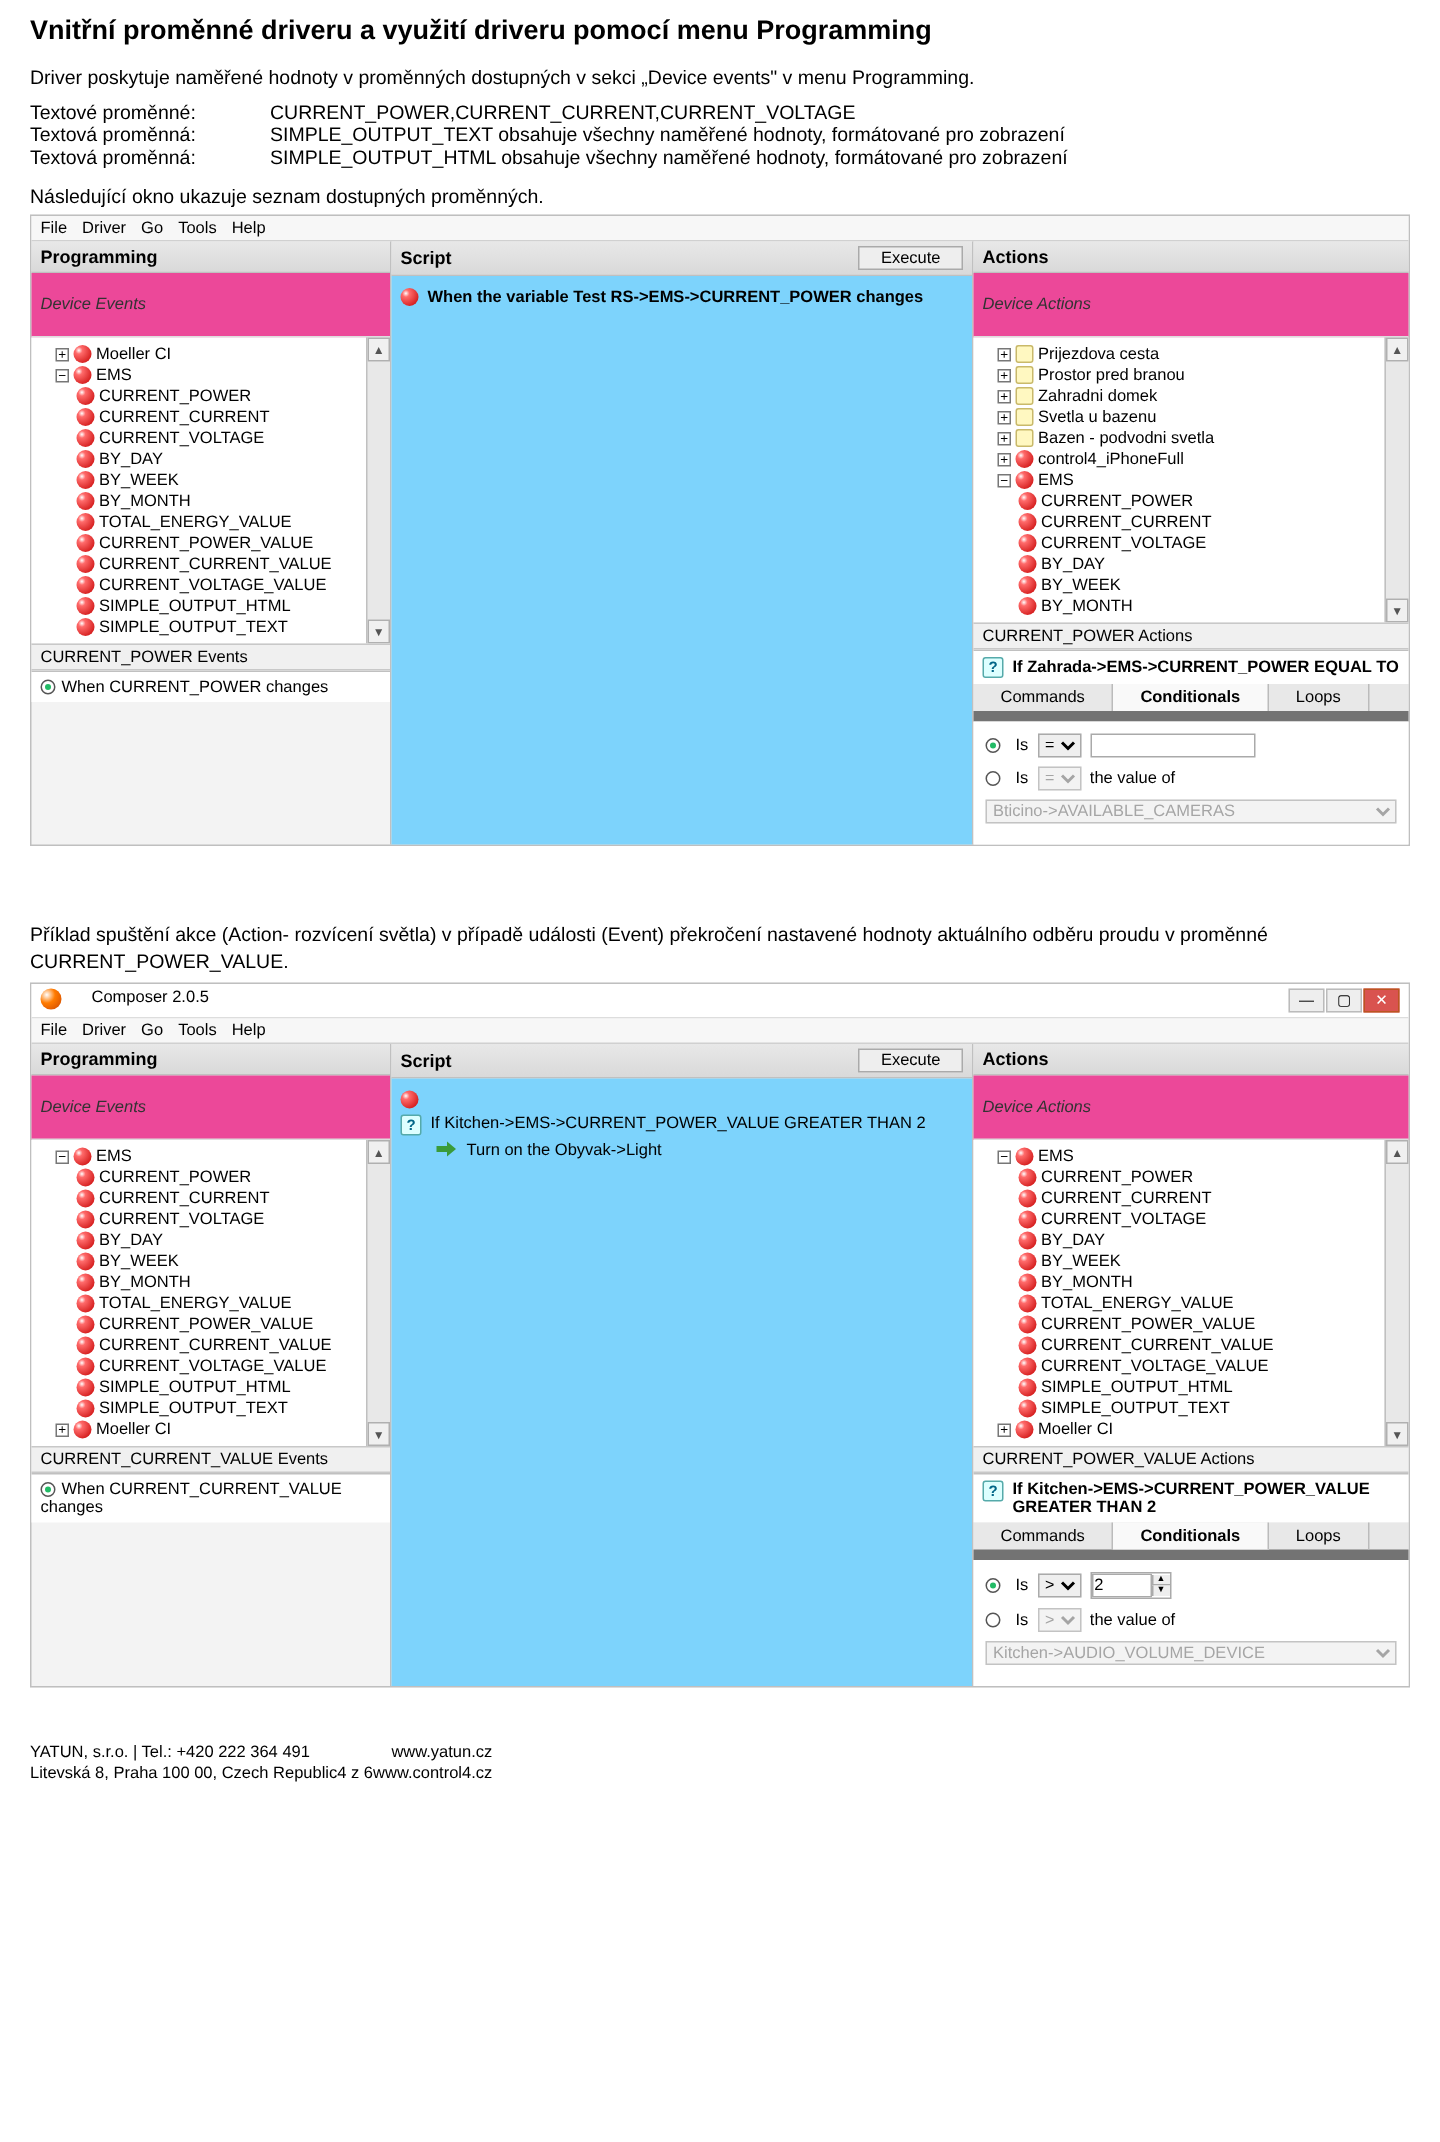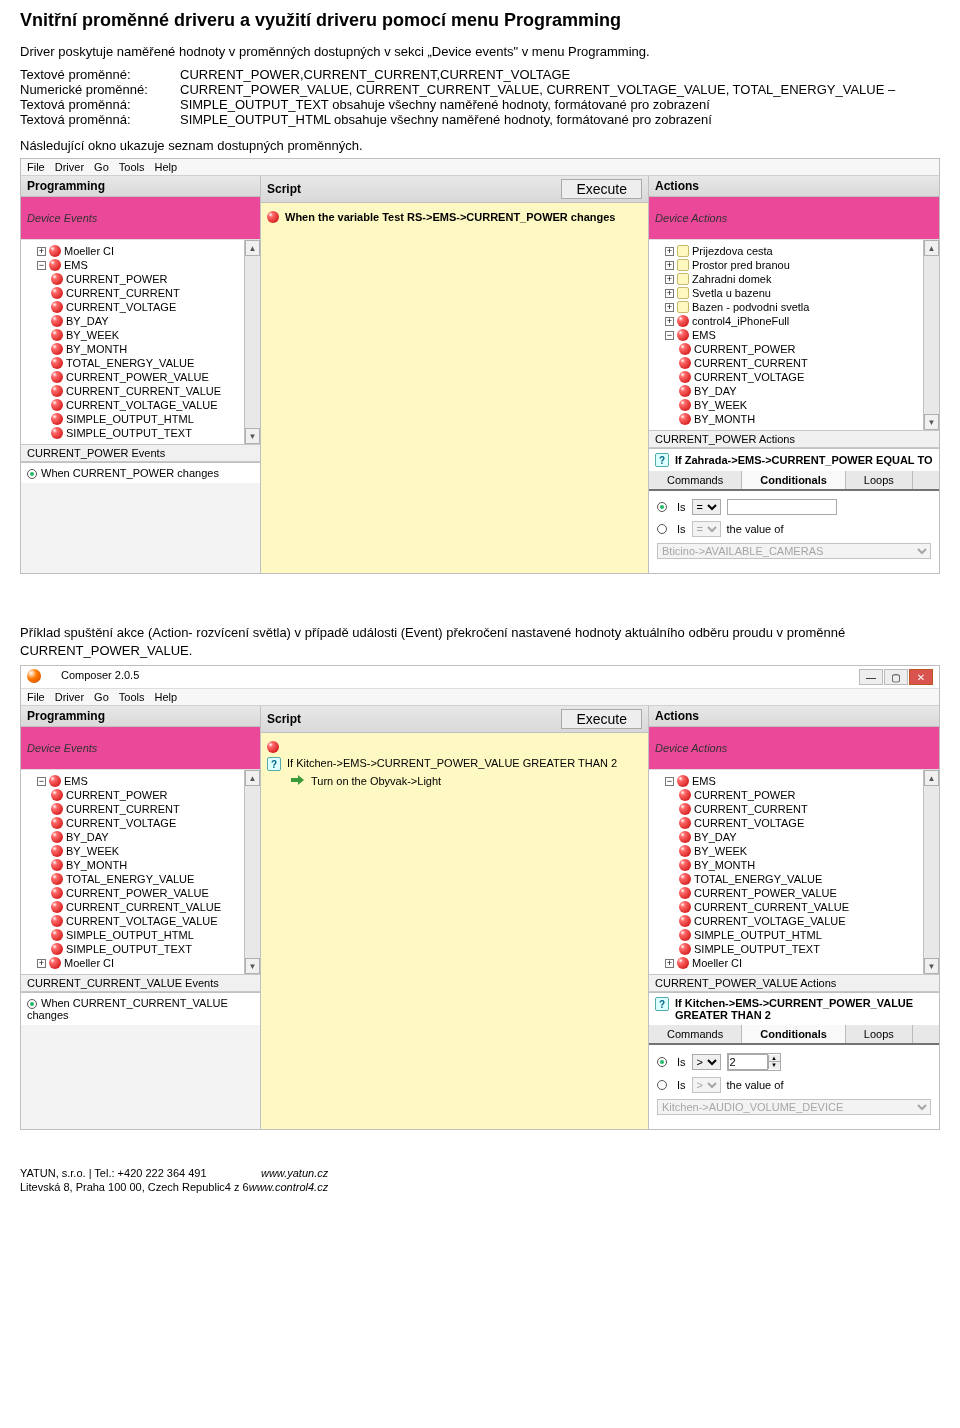--- a/index.html
+++ b/index.html
@@ -53,45 +53,45 @@
     width:12px;height:12px;display:inline-block;border-radius:50%;
     background: radial-gradient(circle at 30% 30%, #fff 0%, #ff6b6b 20%, #c40000 100%);
     flex-shrink:0;
   }
   .ico-plus { width:9px;height:9px;border:1px solid #777;display:inline-flex;align-items:center;justify-content:center;font-size:9px;line-height:7px;flex-shrink:0;background:#fff;}
   .ico-minus { width:9px;height:9px;border:1px solid #777;display:inline-flex;align-items:center;justify-content:center;font-size:9px;line-height:7px;flex-shrink:0;background:#fff;}
   .ico-room { width:12px;height:12px;background:#fff8c1;border:1px solid #c9b96a;display:inline-block;border-radius:2px;flex-shrink:0;}
   .eventsbox { background:#fff;border-top:1px solid #c0c0c0;padding:4px 6px;}
   .radio { width:10px;height:10px;border:1px solid #555;border-radius:50%;display:inline-block;margin-right:4px;vertical-align:middle;}
   .radio.on::after { content:"";display:block;width:4px;height:4px;background:#2b6; border-radius:50%;margin:2px;}
-  .script-body { background:#fef9c3; padding:6px; flex:1;}
+  .script-body { background:#7dd3fc; padding:6px; flex:1;}
   .script-row { display:flex; gap:6px; align-items:flex-start; padding:2px 0;}
   .script-row .txt { font-weight:700; }
   .script-row .txt.nob { font-weight: 400; }
-  .execbtn { background:#eee;border:1px solid #aaa;padding:1px 14px;font-size:14px;}
-  .tabsrow { display:flex; border-bottom:2px solid #737373; background:#e8e8e8;}
+  .execbtn { background:#eee;border:1px solid #aaa;padding:1px 14px;font-size:11px;}
+  .tabsrow { display:flex; border-bottom:7px solid #737373; background:#e8e8e8;}
   .tabsrow div { padding:3px 18px; border-right:1px solid #bbb; font-size:11px;}
   .tabsrow .active { background:#f9f9f9; font-weight:700;}
   .condbox { padding:8px; background:#fff;}
   .condline { display:flex;gap:6px;align-items:center;margin-bottom:6px;}
   .condline input[type=text] { border:1px solid #aaa;padding:1px;font-size:11px;}
   .condline select { border:1px solid #aaa;font-size:11px;}
   .pane-section-hd { padding:2px 6px;background:#f0f0f0;border-top:1px solid #c8c8c8;border-bottom:1px solid #c8c8c8;font-size:11px;}
   .ico-q { width:14px;height:14px;background:#dff;border:1px solid #5aa;border-radius:2px;display:inline-flex;justify-content:center;align-items:center;color:#068;font-weight:700;flex-shrink:0;font-size:10px;}
   .ico-arr { width:14px;height:10px;flex-shrink:0;position:relative;}
   .ico-arr::before {content:"";position:absolute;left:0;top:3px;width:8px;height:4px;background:#3a9b3a;}
   .ico-arr::after {content:"";position:absolute;left:7px;top:0;width:0;height:0;border-left:6px solid #3a9b3a;border-top:5px solid transparent;border-bottom:5px solid transparent;}
   .scrollbar { width:16px;background:#e8e8e8;border-left:1px solid #c0c0c0;display:flex;flex-direction:column;}
   .sbbtn { height:16px;border:1px solid #b0b0b0;background:#f0f0f0;display:flex;align-items:center;justify-content:center;font-size:8px;color:#555;}
   .sbthumb { flex:1;}
   .withscroll { display:flex; }
   .withscroll > .treewrap { flex:1; }
   .footer { display:flex;font-size:11px;margin-top:20px;padding-top:16px;}
   .footer .col { line-height:1.3;}
-  .footer .right { text-align:right;font-style:italic;}
+  .footer .right { text-align:right;}
   .spinbox { display:inline-flex;align-items:center;border:1px solid #aaa;}
   .spinbox input { border:none;width:40px;padding:1px 2px;font-size:11px;}
   .spinbox .sp { display:flex;flex-direction:column;}
   .spinbox .sp div {width:12px;height:7px;border-left:1px solid #aaa;font-size:6px;line-height:6px;text-align:center;background:#eee;border-bottom:1px solid #aaa;}
   .titlebar { background:#fff;padding:3px 6px;display:flex;gap:20px;border-bottom:1px solid #ddd;}
   .wbtns { margin-left:auto; display:flex; gap:1px;}
   .wbtn { width:24px;height:16px;border:1px solid #bbb;background:#eee;display:flex;justify-content:center;align-items:center;font-size:10px;}
   .wbtn.close { background:#d9534f;color:#fff;border-color:#b52;}
   .ico-c4 { width:14px;height:14px;background:radial-gradient(circle at 30% 30%,#fff,#ff7b00 40%,#c40 100%);border-radius:50%;display:inline-block;flex-shrink:0;}
 </style>
@@ -100,24 +100,20 @@
 
 <h1>Vnitřní proměnné driveru a využití driveru pomocí menu Programming</h1>
 <p>Driver poskytuje naměřené hodnoty v proměnných dostupných v sekci „Device events" v menu Programming.</p>
 
 <div class="varlist">
   <div class="varrow">
       <span class="lbl">Textové proměnné:</span>
       <span class="val">CURRENT_POWER,CURRENT_CURRENT,CURRENT_VOLTAGE</span>
     </div>
   <div class="varrow">
-      <span class="lbl">Numerické proměnné:</span>
-      <span class="val">CURRENT_POWER_VALUE, CURRENT_CURRENT_VALUE, CURRENT_VOLTAGE_VALUE, TOTAL_ENERGY_VALUE –</span>
-    </div>
-  <div class="varrow">
       <span class="lbl">Textová proměnná:</span>
       <span class="val">SIMPLE_OUTPUT_TEXT  obsahuje všechny naměřené  hodnoty,  formátované pro zobrazení</span>
     </div>
   <div class="varrow">
       <span class="lbl">Textová proměnná:</span>
       <span class="val">SIMPLE_OUTPUT_HTML  obsahuje všechny naměřené  hodnoty,  formátované pro zobrazení</span>
     </div>
 </div>
 
 <p class="note">Následující okno ukazuje seznam dostupných proměnných.</p>

